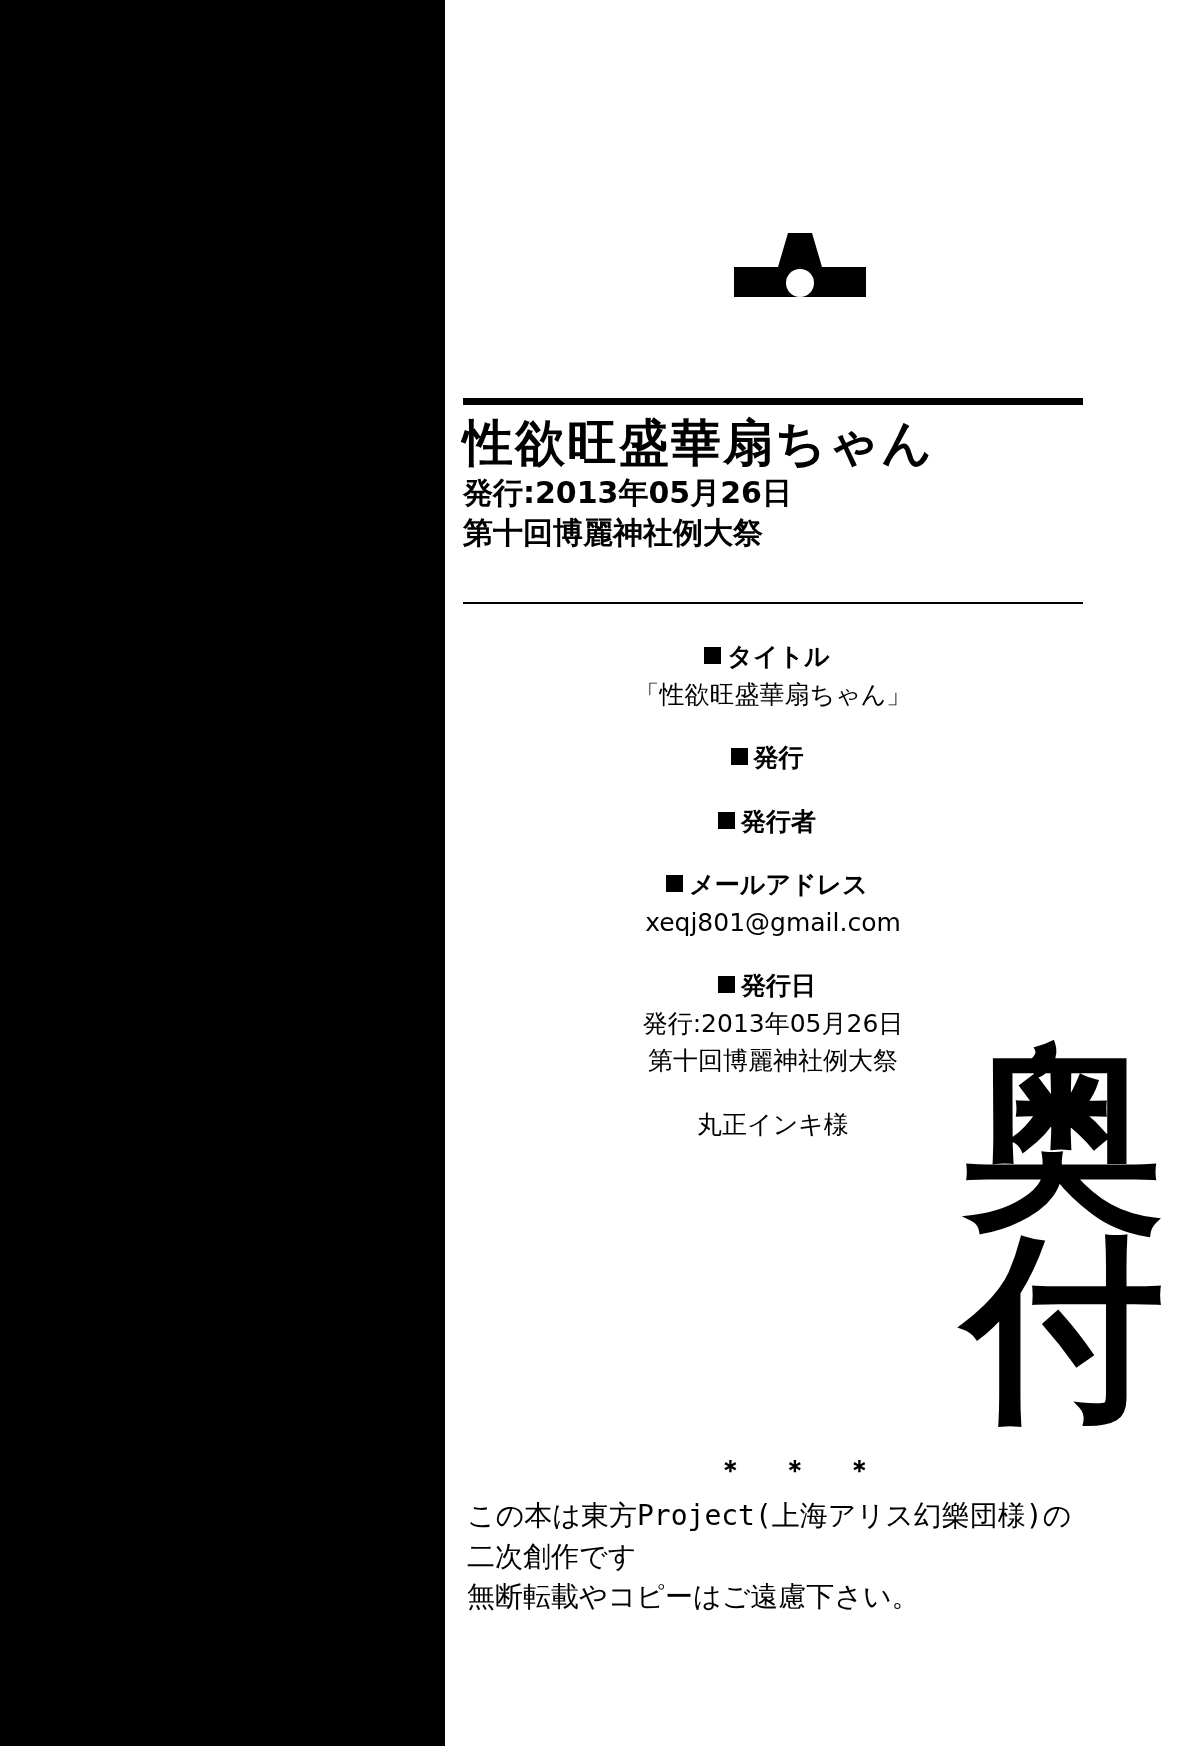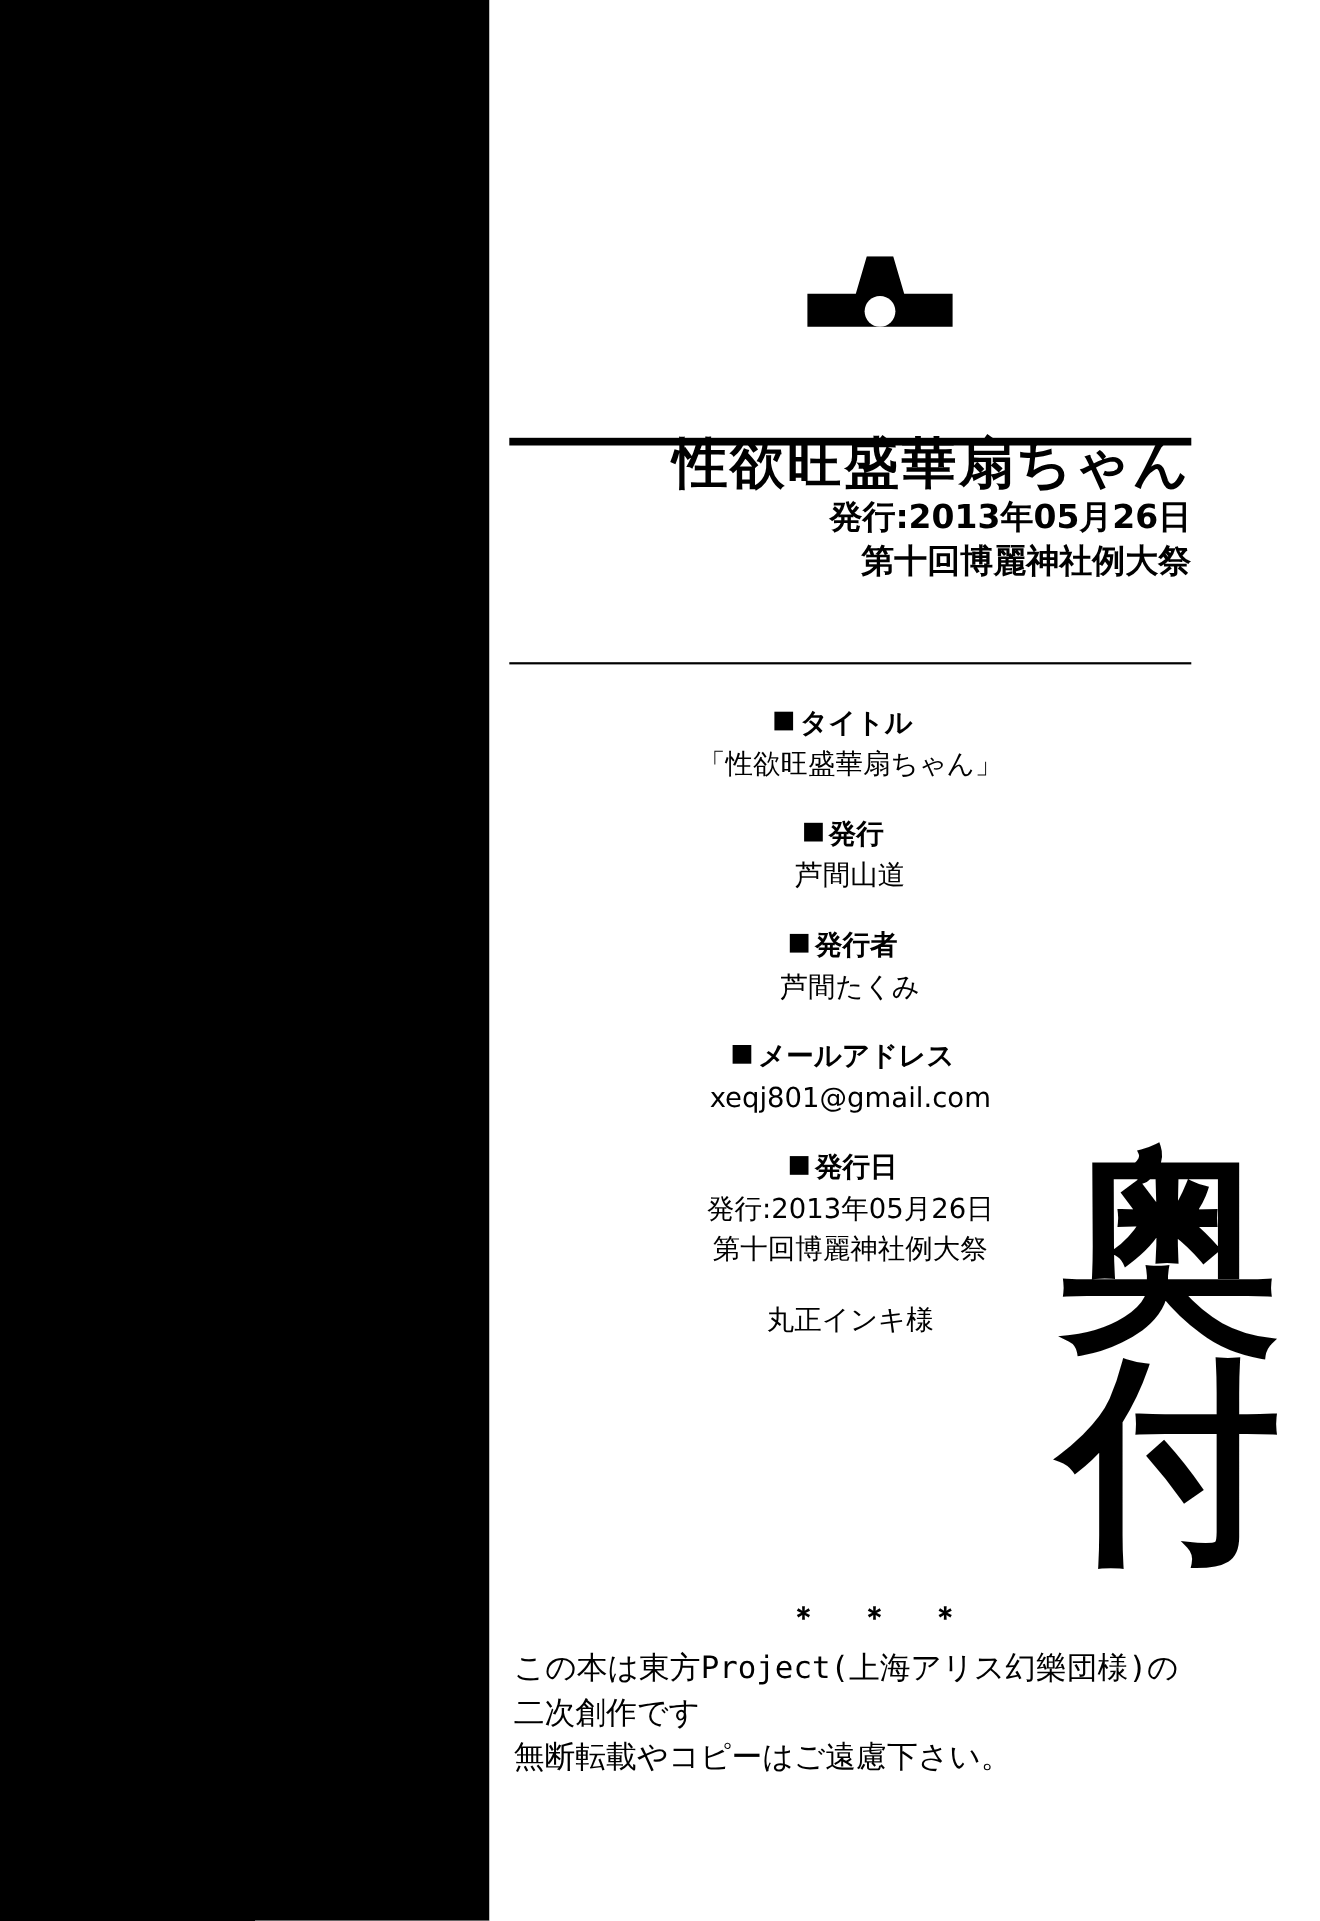--- a/index.html
+++ b/index.html
@@ -58,23 +58,23 @@
     position: absolute;
     left: 18px;
     width: 620px;
     height: 2px;
     background: #000000;
   }
 
   .masthead {
     position: absolute;
     left: 18px;
-    top: 392px;
+    top: 414px;
     width: 620px;
-    text-align: right;
+    text-align: left;
   }
   .masthead .m-title {
     font-size: 50px;
     font-weight: bold;
     letter-spacing: 2px;
     line-height: 1.18;
     white-space: nowrap;
   }
   .masthead .m-sub {
     font-size: 30px;
@@ -174,26 +174,24 @@
 
   <div class="colophon">
 
     <div class="c-block">
       <div class="c-head"><span class="bullet"></span><span>タイトル</span></div>
       <div class="c-val">「性欲旺盛華扇ちゃん」</div>
     </div>
 
     <div class="c-block">
       <div class="c-head"><span class="bullet"></span><span>発行</span></div>
-      <div class="c-val">芦間山道</div>
     </div>
 
     <div class="c-block">
       <div class="c-head"><span class="bullet"></span><span>発行者</span></div>
-      <div class="c-val">芦間たくみ</div>
     </div>
 
     <div class="c-block">
       <div class="c-head"><span class="bullet"></span><span>メールアドレス</span></div>
       <div class="c-val">xeqj801@gmail.com</div>
     </div>
 
     <div class="c-block">
       <div class="c-head"><span class="bullet"></span><span>発行日</span></div>
       <div class="c-val">発行:2013年05月26日</div>

